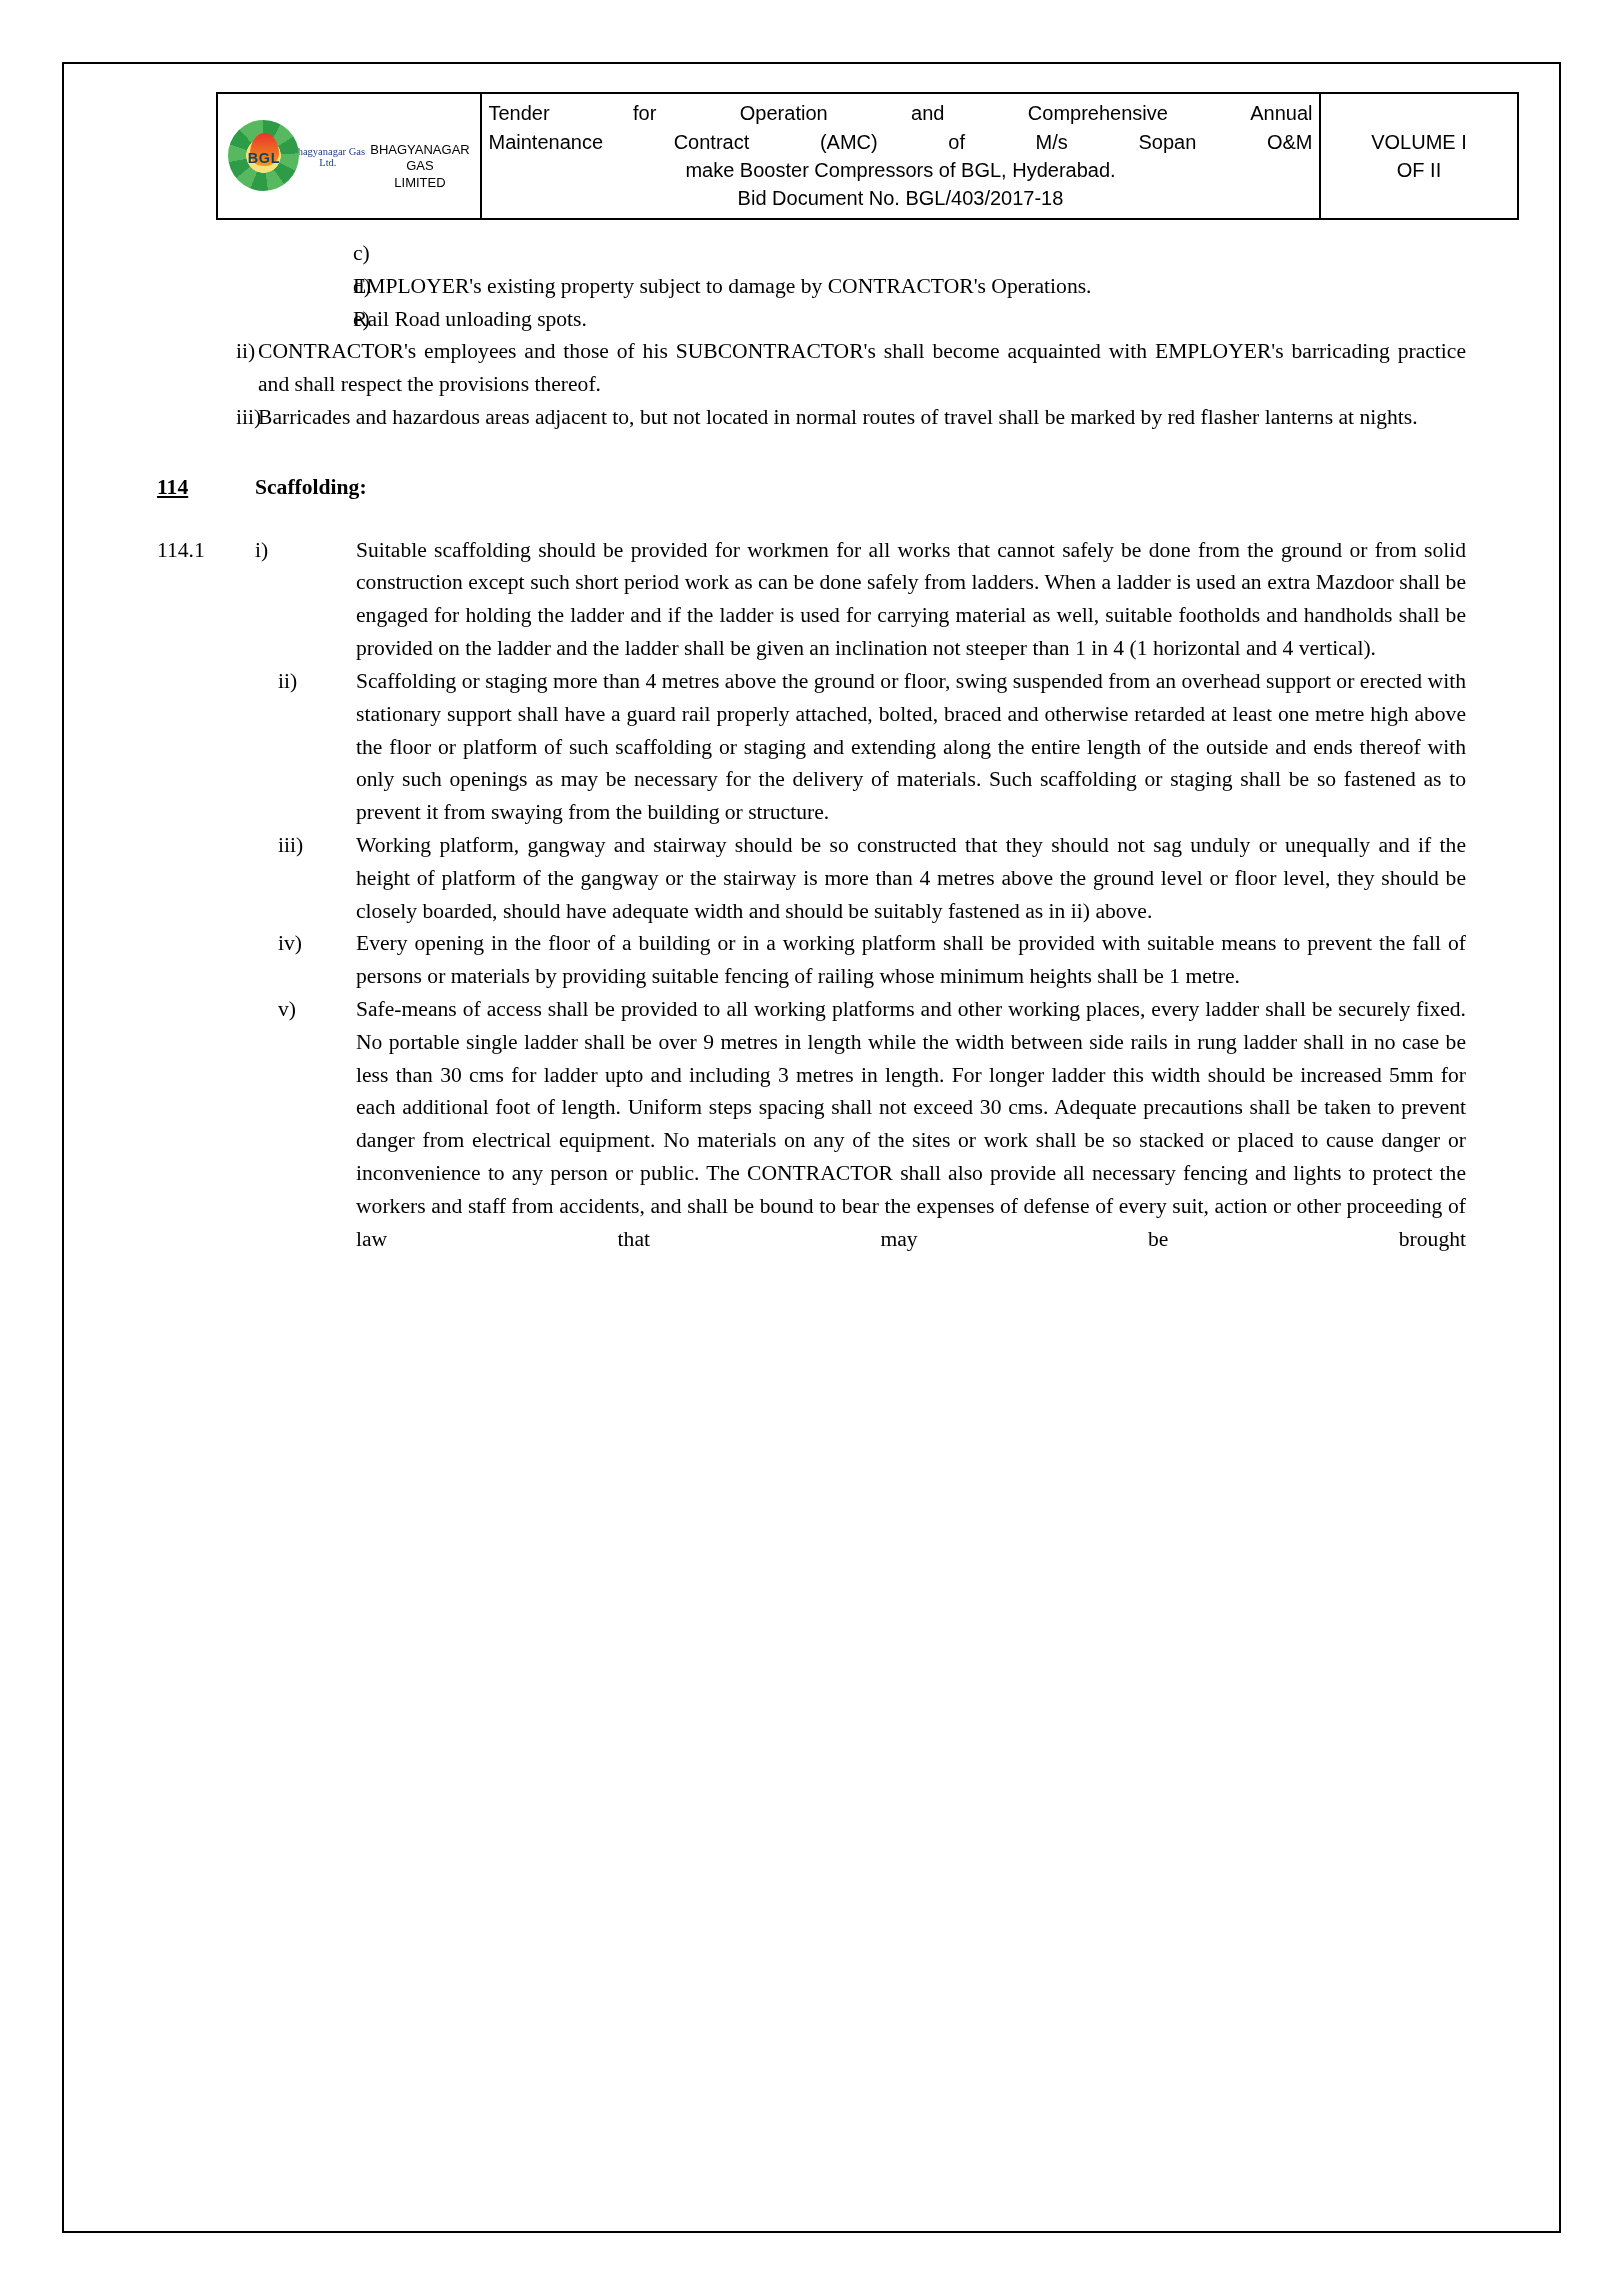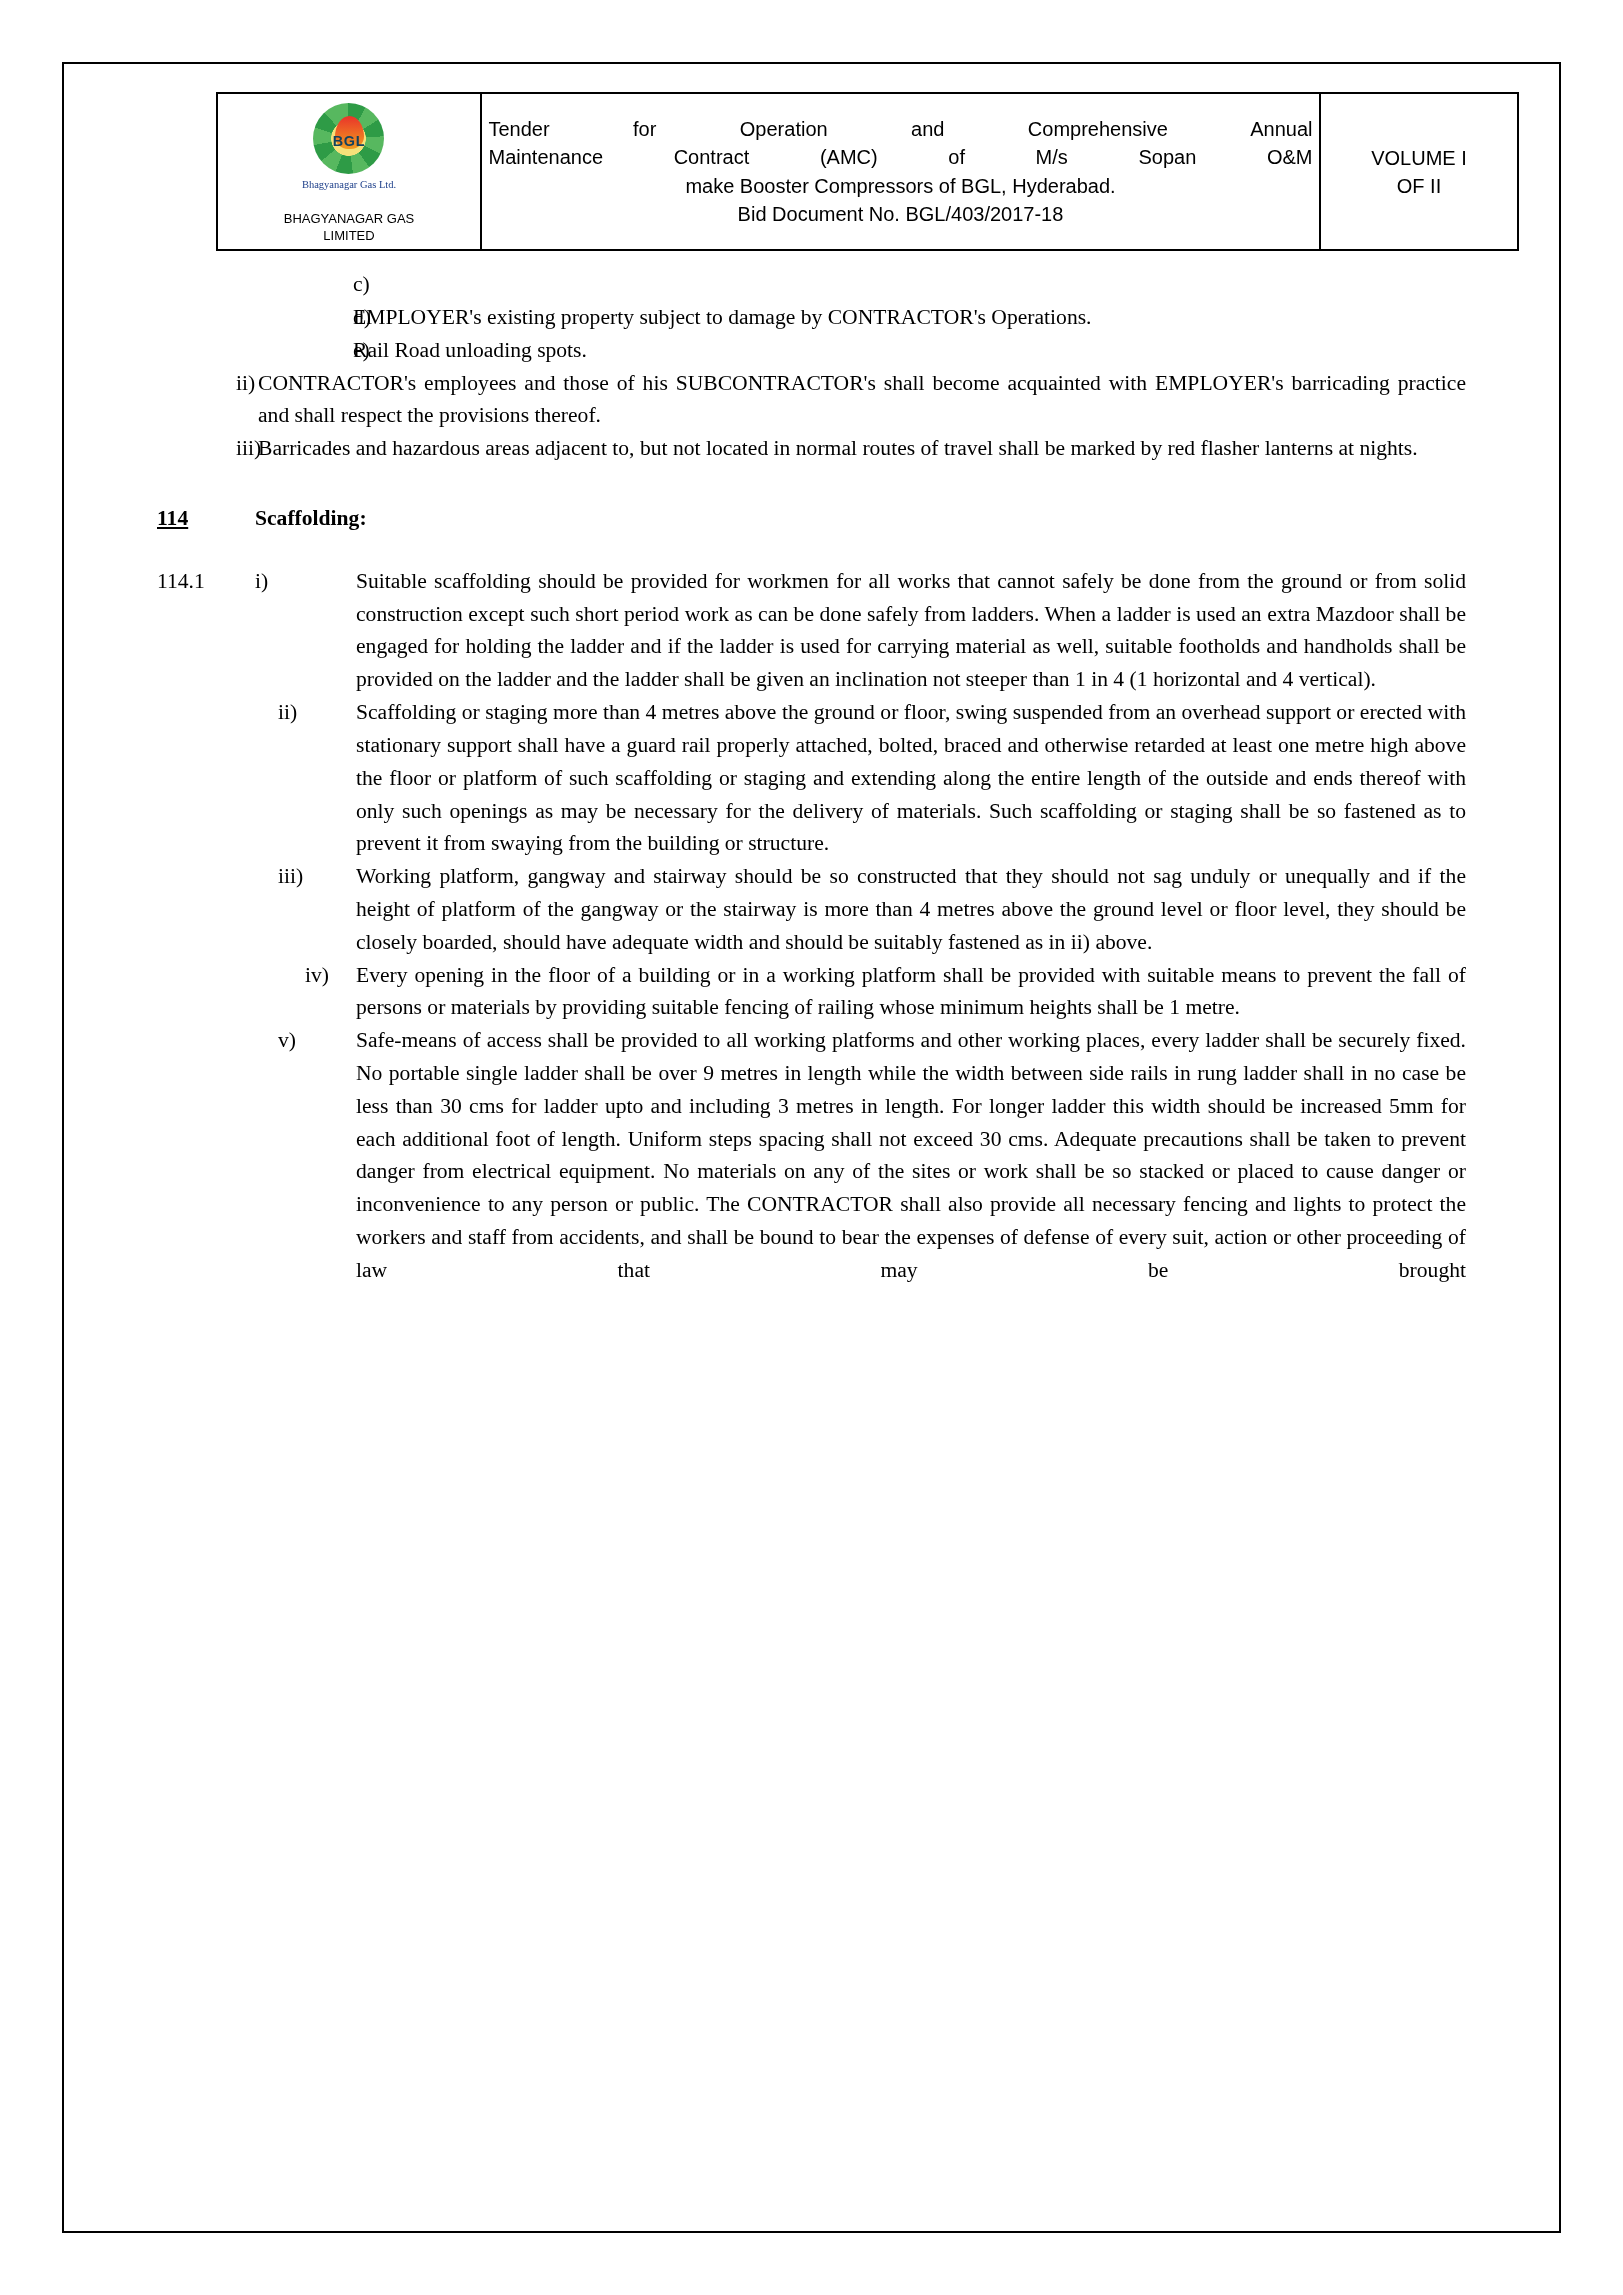--- a/index.html
+++ b/index.html
@@ -54,21 +54,20 @@
   .cell-title {
     width: 824px;
     text-align: justify;
   }
   .cell-volume {
     width: 183px;
     text-align: center;
   }
   .logo-wrap {
     display: flex;
-    flex-direction: column;
     align-items: center;
     justify-content: center;
   }
   .logo-mark {
     width: 79px;
     height: 79px;
     position: relative;
   }
   .logo-mark .ring {
     position: absolute;
@@ -273,21 +272,21 @@
             <div style="width:101px;flex:0 0 101px;padding-left:23px;box-sizing:border-box;">ii)</div>
             <div class="txt">Scaffolding or staging more than 4 metres above the ground or floor, swing suspended from an overhead support or erected with stationary support shall have a guard rail properly attached, bolted, braced and otherwise retarded at least one metre high above the floor or platform of such scaffolding or staging and extending along the entire length of the outside and ends thereof with only such openings as may be necessary for the delivery of materials. Such scaffolding or staging shall be so fastened as to prevent it from swaying from the building or structure.</div>
           </div>
 
           <div class="row">
             <div style="width:101px;flex:0 0 101px;padding-left:23px;box-sizing:border-box;">iii)</div>
             <div class="txt">Working platform, gangway and stairway should be so constructed that they should not sag unduly or unequally and if the height of platform of the gangway or the stairway is more than 4 metres above the ground level or floor level, they should be closely boarded, should have adequate width and should be suitably fastened as in ii) above.</div>
           </div>
 
           <div class="row">
-            <div style="width:101px;flex:0 0 101px;padding-left:23px;box-sizing:border-box;text-align:center;">iv)</div>
+            <div style="width:101px;flex:0 0 101px;padding-left:23px;box-sizing:border-box;">iv)</div>
             <div class="txt">Every opening in the floor of a building or in a working platform shall be provided with suitable means to prevent the fall of persons or materials by providing suitable fencing of railing whose minimum heights shall be 1 metre.</div>
           </div>
 
           <div class="row">
             <div style="width:101px;flex:0 0 101px;padding-left:23px;box-sizing:border-box;">v)</div>
             <div class="txt jlast">Safe-means of access shall be provided to all working platforms and other working places, every ladder shall be securely fixed. No portable single ladder shall be over 9 metres in length while the width between side rails in rung ladder shall in no case be less than 30 cms for ladder upto and including 3 metres in length. For longer ladder this width should be increased 5mm for each additional foot of length. Uniform steps spacing shall not exceed 30 cms. Adequate precautions shall be taken to prevent danger from electrical equipment. No materials on any of the sites or work shall be so stacked or placed to cause danger or inconvenience to any person or public. The CONTRACTOR shall also provide all necessary fencing and lights to protect the workers and staff from accidents, and shall be bound to bear the expenses of defense of every suit, action or other proceeding of law that may be brought</div>
           </div>
         </div>
       </div>
 

